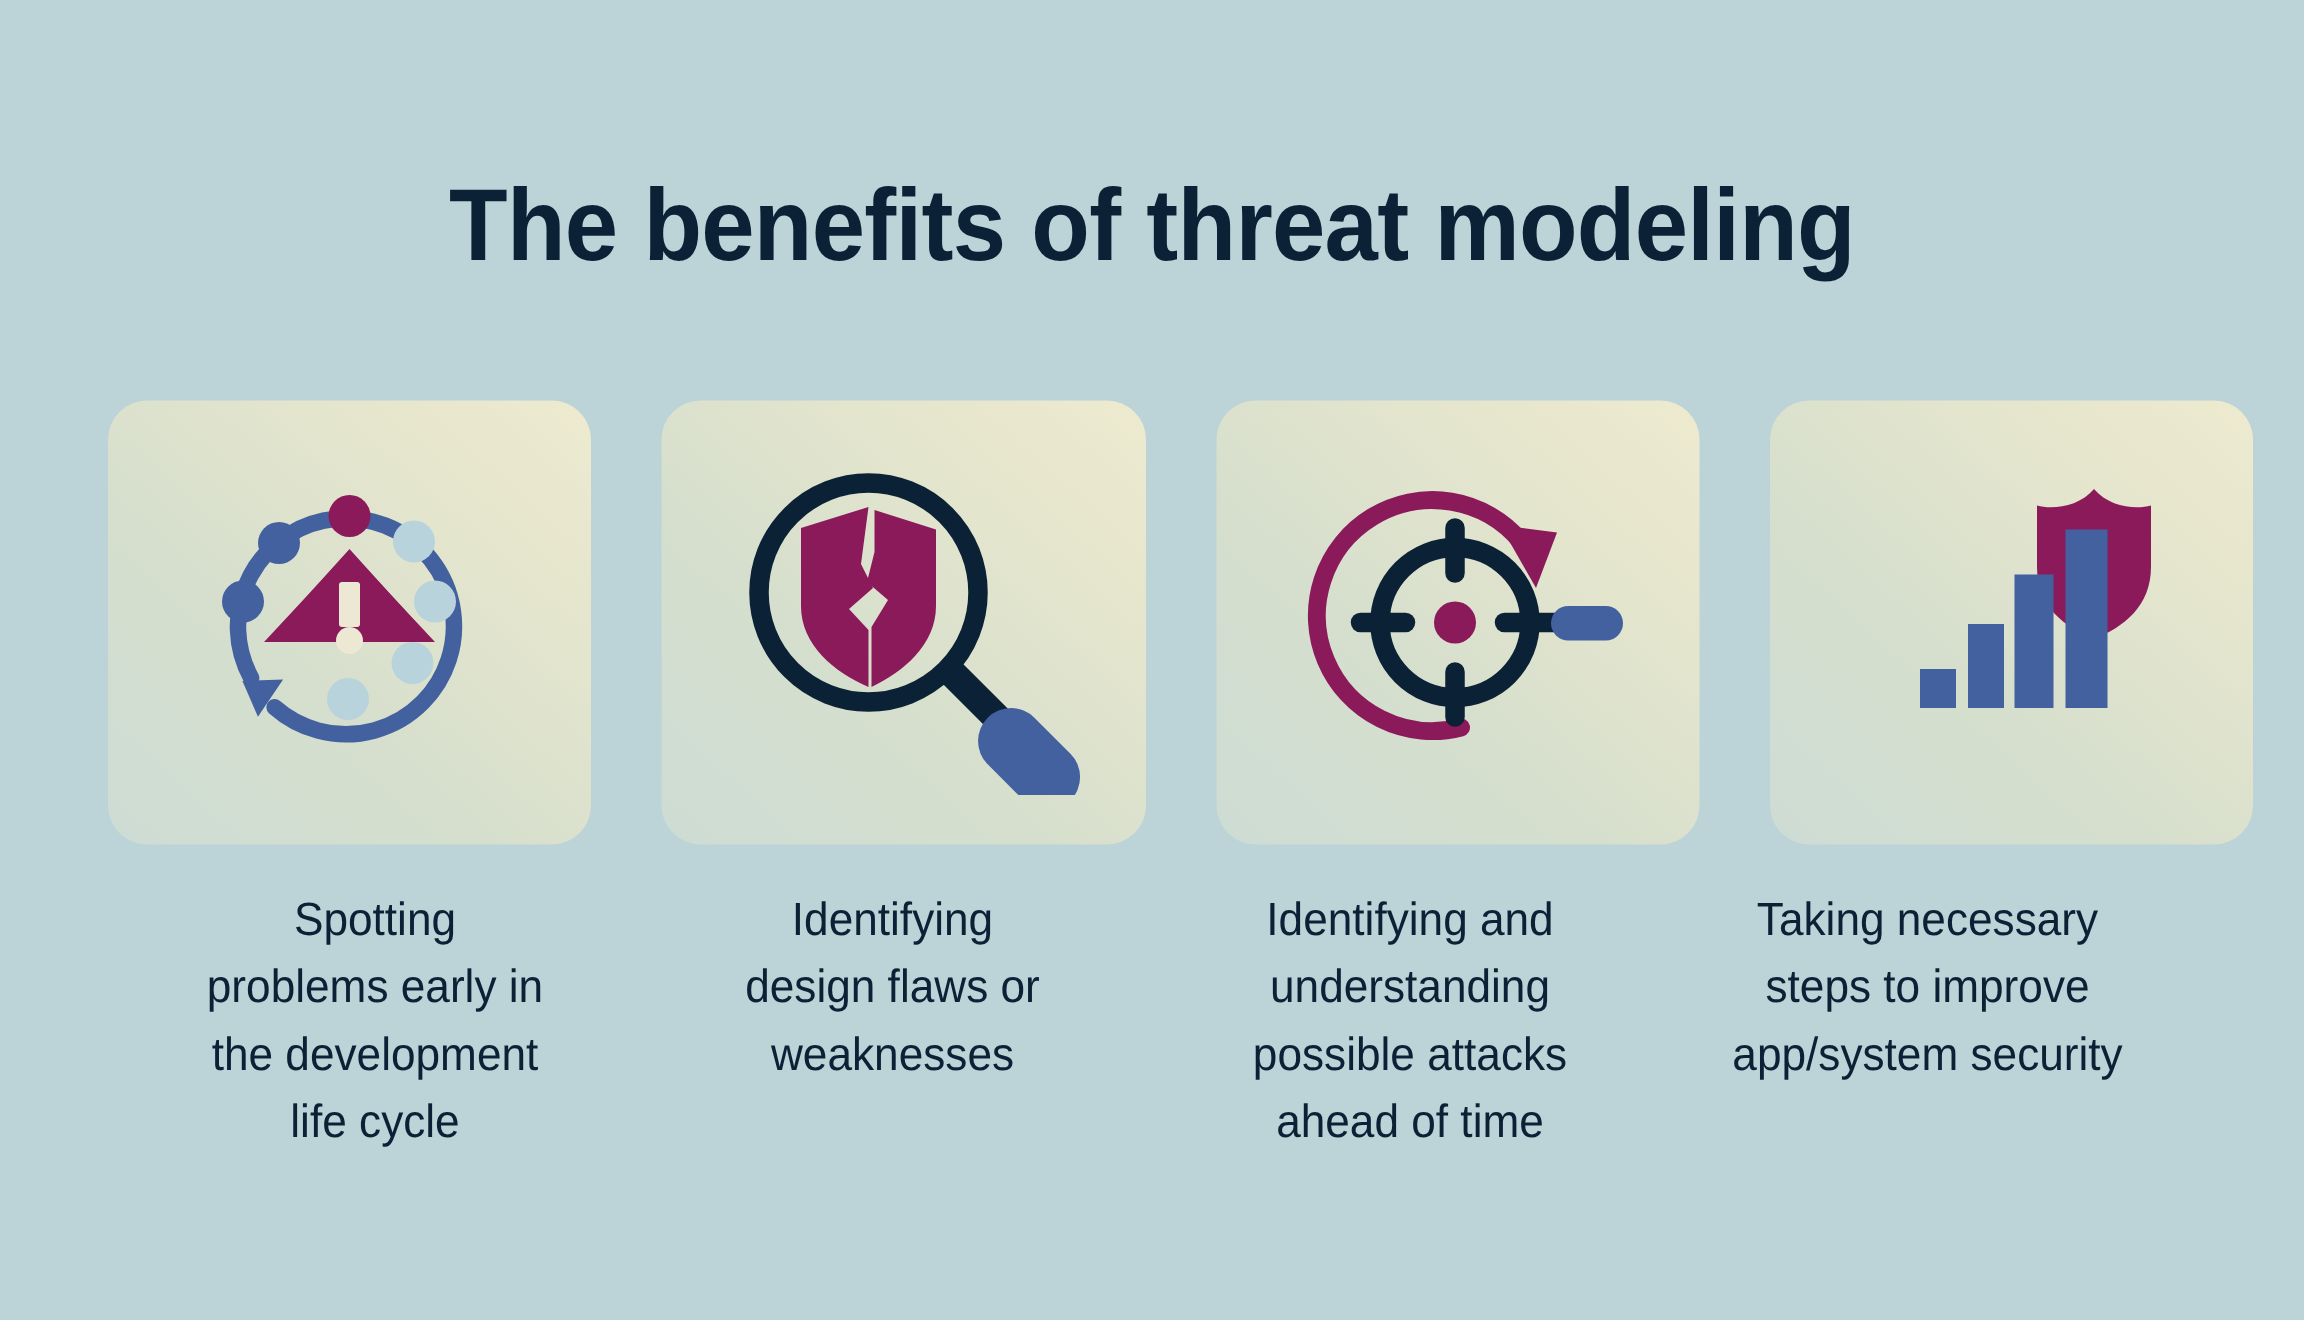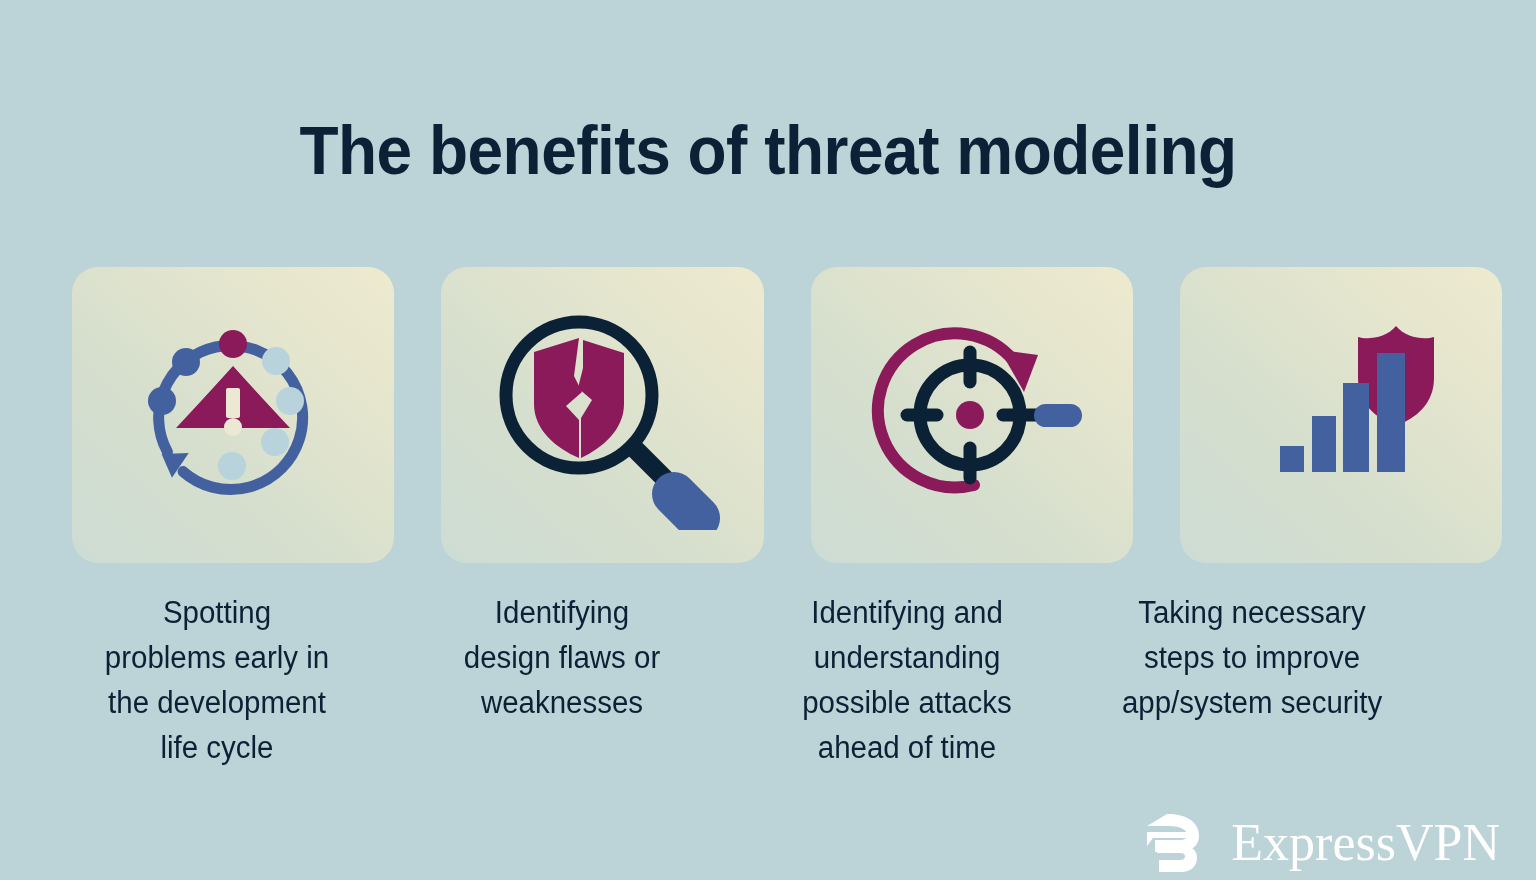--- a/index.html
+++ b/index.html
@@ -58,21 +58,21 @@
     align-items: center;
     justify-content: center;
     position: relative;
   }
   .card svg { display: block; }
 
   
   .captions {
     position: absolute;
     top: 560px;
-    left: 55px;
+    left: 88px;
     width: 1430px;
     display: flex;
     gap: 21px;
   }
   .caption {
     width: 324px;
     text-align: center;
     font-size: 31px;
     line-height: 45px;
     color: #0b2236;
@@ -188,22 +188,14 @@
 weaknesses</div>
     <div class="caption">Identifying and
 understanding
 possible attacks
 ahead of time</div>
     <div class="caption">Taking necessary
 steps to improve
 app/system security</div>
   </div>
 
-  <div class="logo">
-    <svg width="74" height="62" viewBox="0 0 74 62">
-      <path d="M 26 2 C 46 2 58 10 58 24 C 58 34 50 40 36 40 L 14 40 L 14 28 L 38 28 C 44 28 46 26 46 23 C 46 18 40 14 28 14 L 6 14 Z" fill="#ffffff"></path>
-      <path d="M 6 20 L 52 20 L 52 26 L 12 26 L 6 34 Z" fill="#ffffff"></path>
-      <path d="M 16 34 L 44 34 C 52 34 56 40 56 46 C 56 54 50 60 40 60 L 18 60 L 18 48 L 38 48 C 42 48 44 47 44 44 C 44 42 42 41 38 41 L 16 41 Z" fill="#ffffff"></path>
-    </svg>
-    <div class="logo-word">ExpressVPN</div>
-  </div>
 
 </div>
 
 </body></html>

